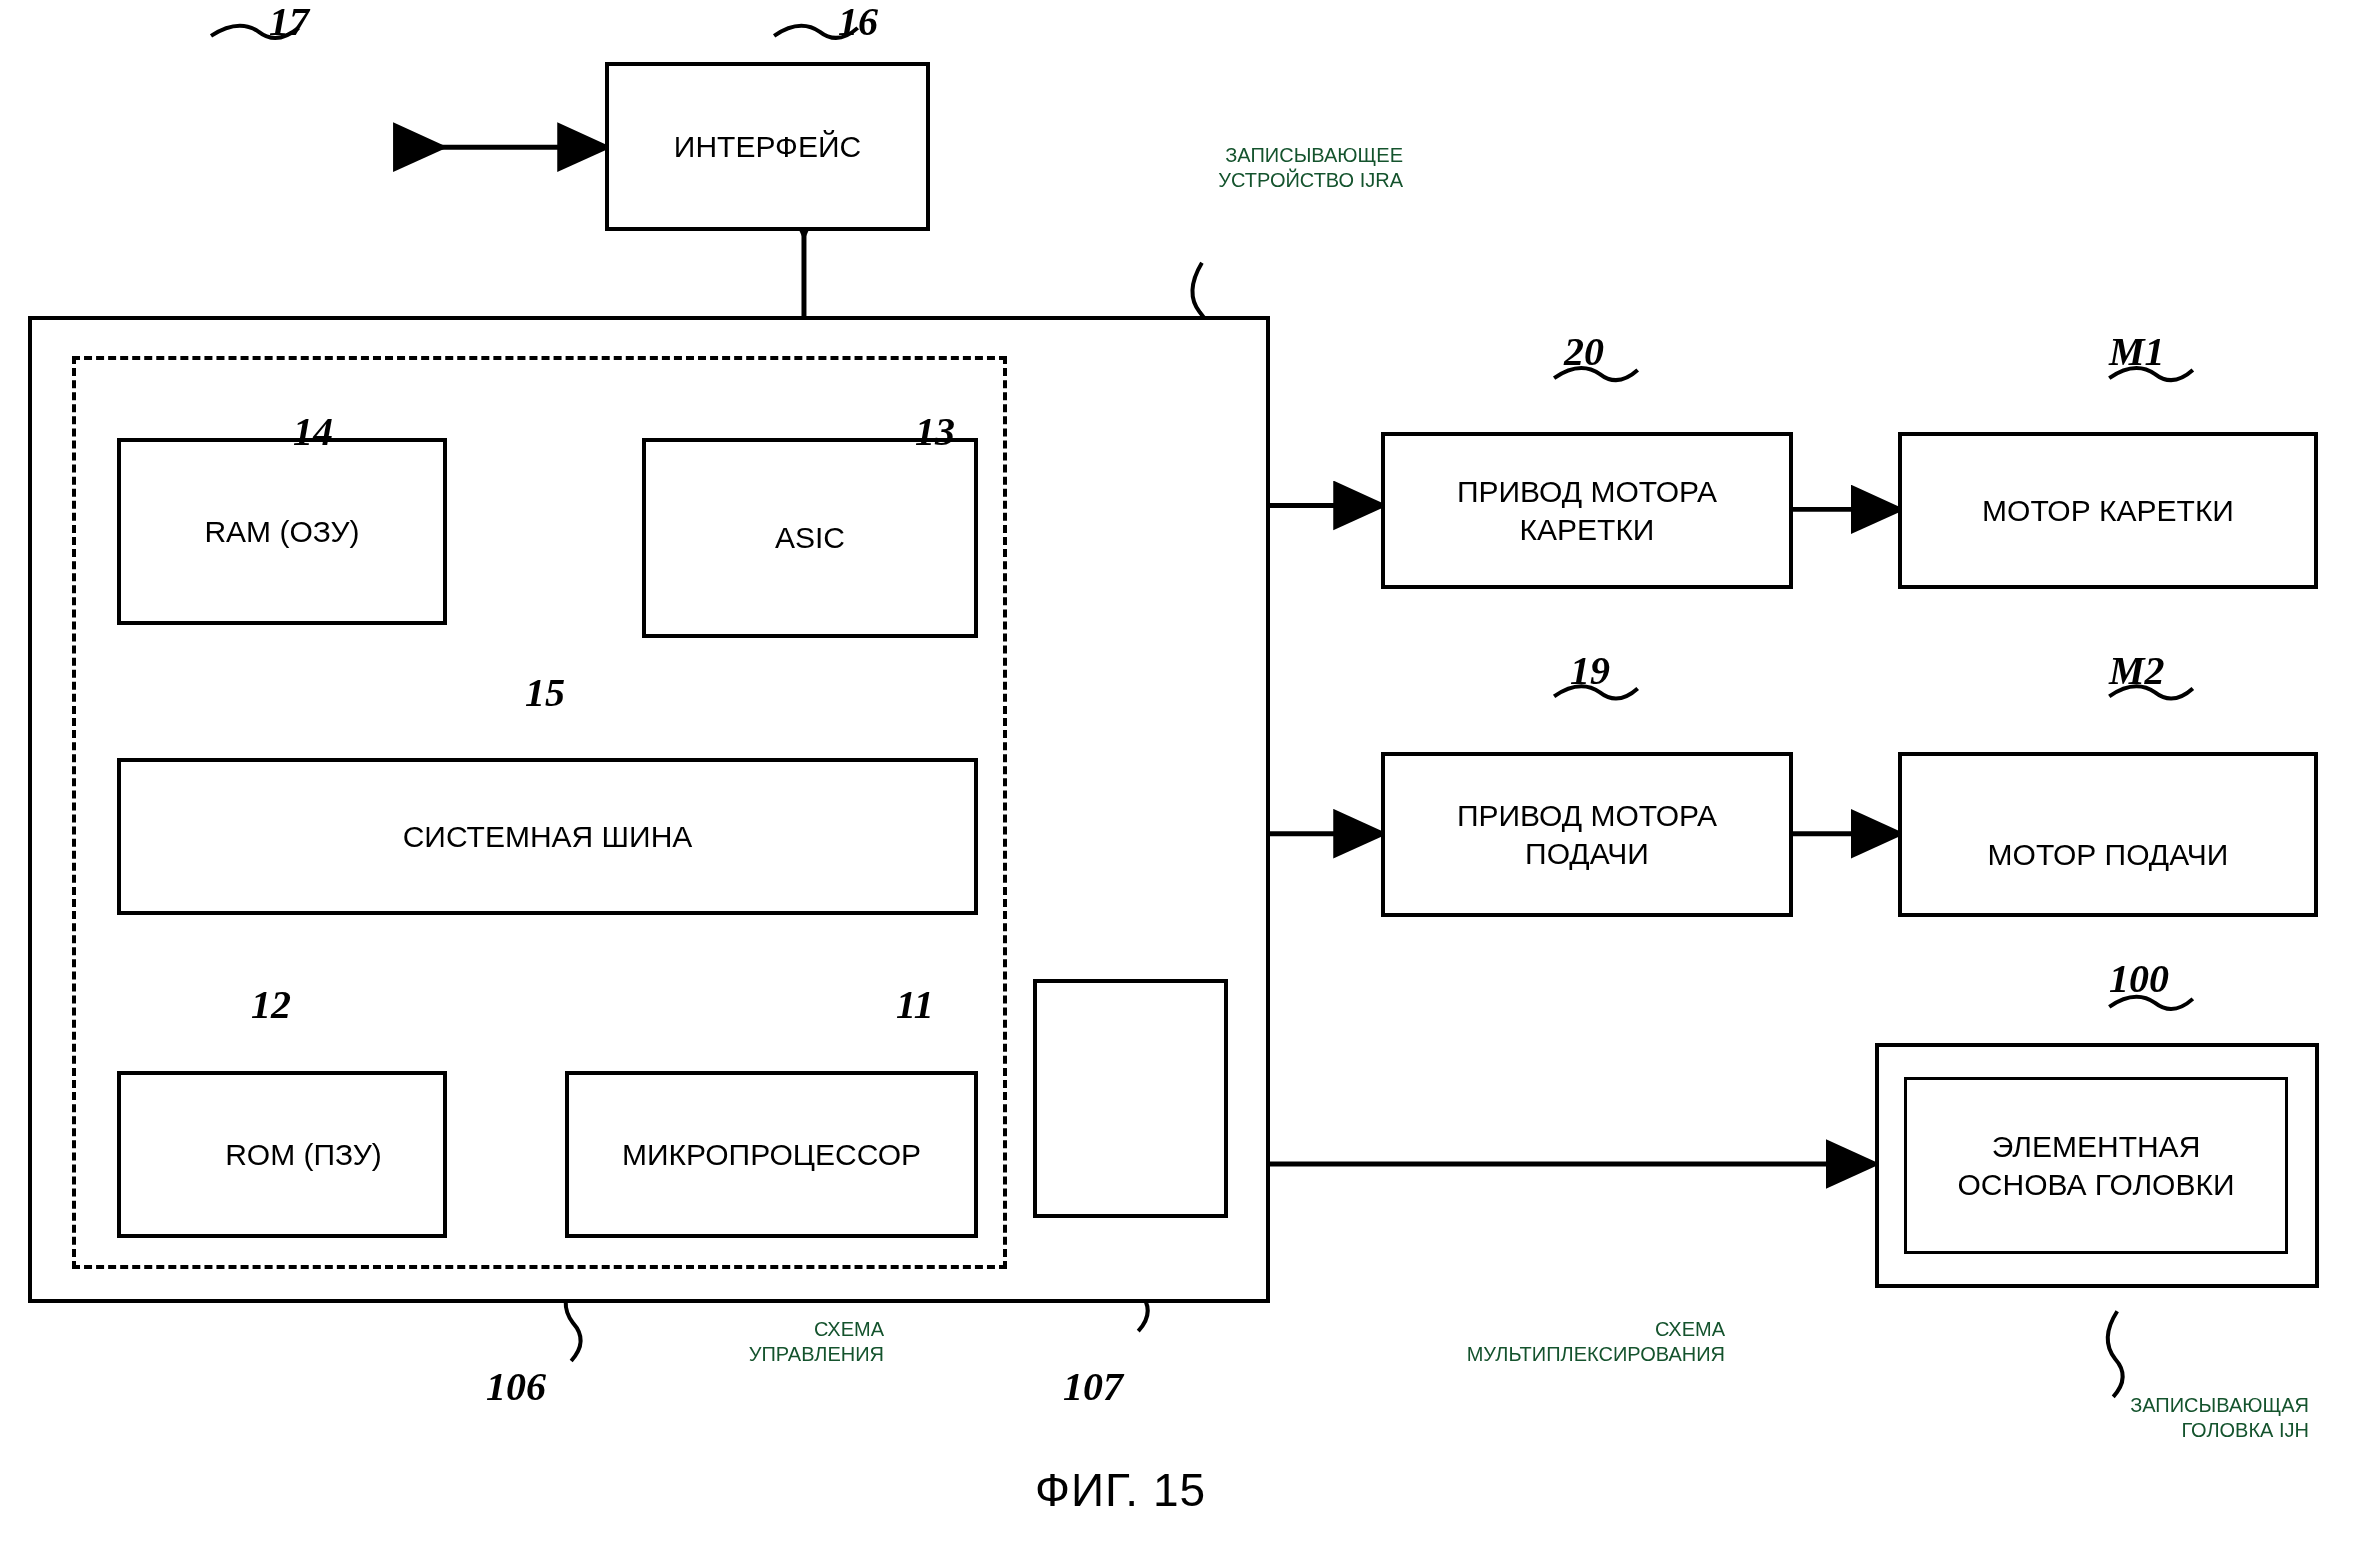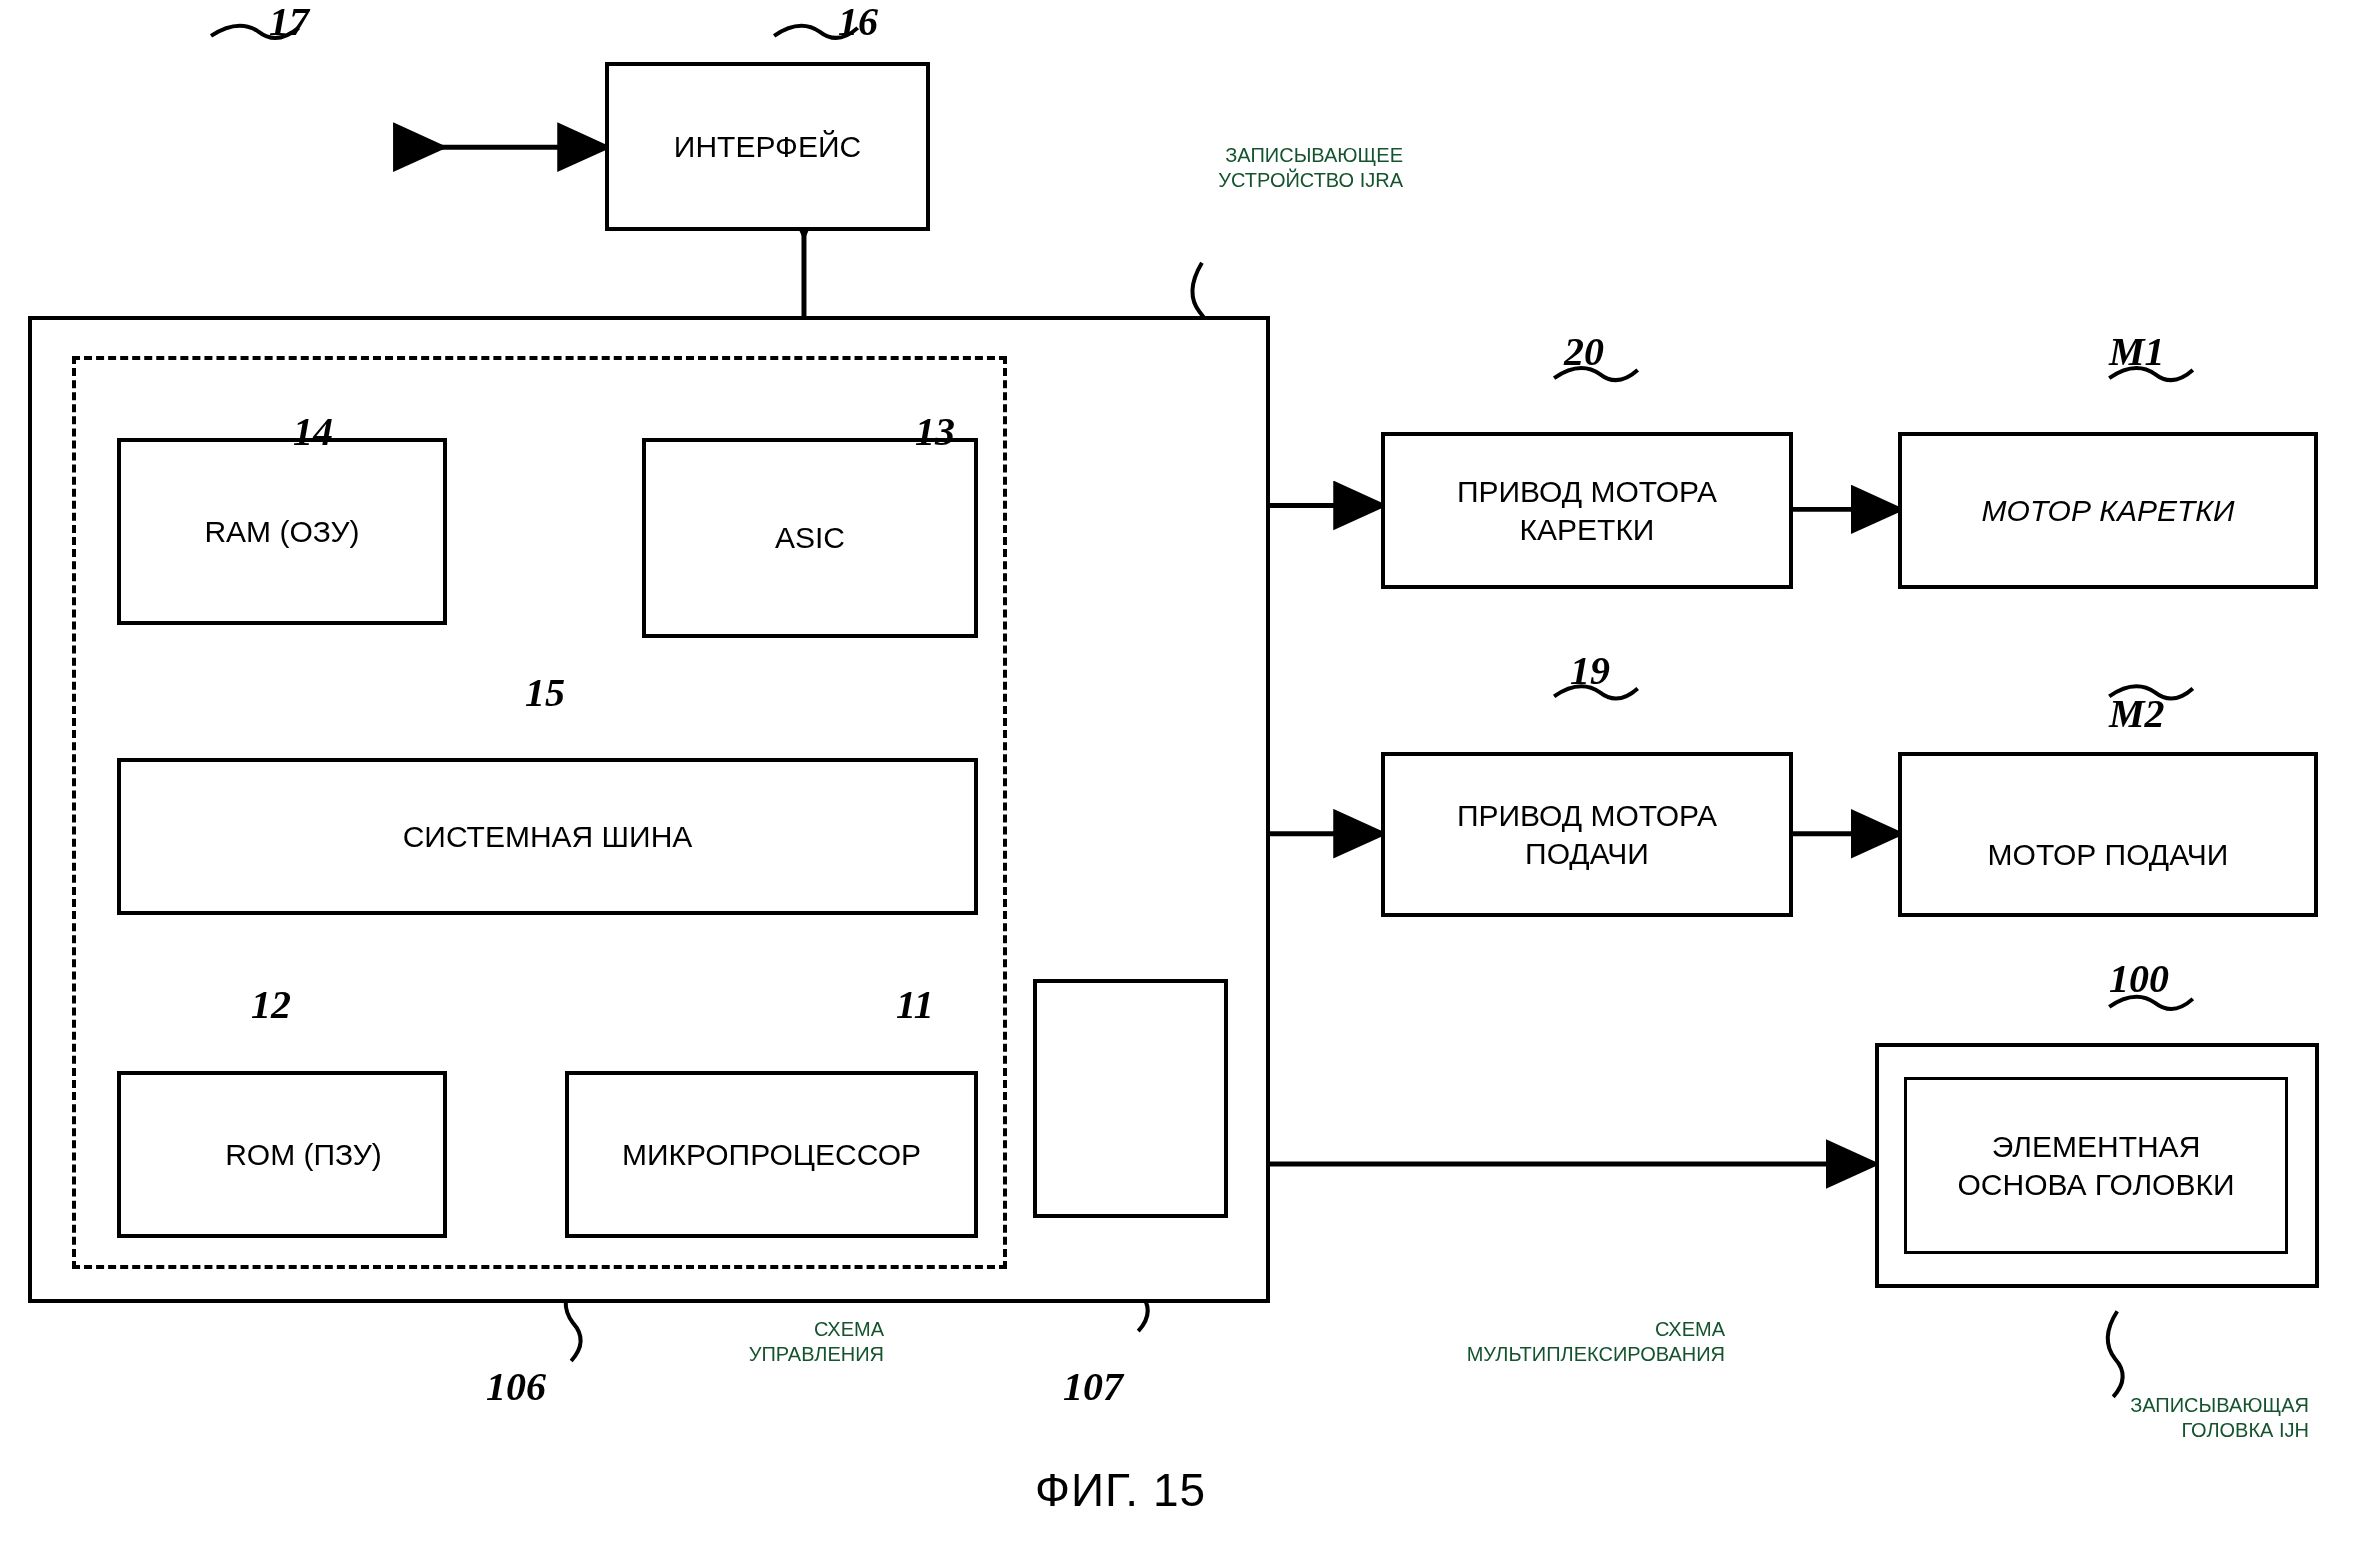--- a/index.html
+++ b/index.html
@@ -179,34 +179,34 @@
     <span style="white-space: pre-line;"></span>
   </div>
 
   <div class="box" style="left:1381px; top:432px; width:412px; height:157px;">
     <span style="white-space: pre-line;">ПРИВОД МОТОРА
 КАРЕТКИ</span>
   </div>
   <div class="num" style="left:1564px; top:328px;">20</div>
 
   <div class="box" style="left:1898px; top:432px; width:420px; height:157px;">
-    <span style="white-space: pre-line; font-style: italic;">МОТОР КАРЕТКИ</span>
+    <span style="white-space: pre-line;">МОТОР КАРЕТКИ</span>
   </div>
   <div class="num" style="left:2109px; top:328px;">M1</div>
 
   <div class="box" style="left:1381px; top:752px; width:412px; height:165px;">
     <span style="white-space: pre-line;">ПРИВОД МОТОРА
 ПОДАЧИ</span>
   </div>
   <div class="num" style="left:1570px; top:647px;">19</div>
 
   <div class="box" style="left:1898px; top:752px; width:420px; height:165px;">
     <span style="white-space: pre-line; margin-top: 40px;">МОТОР ПОДАЧИ</span>
   </div>
-  <div class="num" style="left:2109px; top:647px;margin-top:43px;">M2</div>
+  <div class="num" style="left:2109px; top:647px;">M2</div>
 
   <div class="plain-box" style="left:1875px; top:1043px; width:444px; height:245px;"></div>
 
   <div class="box thin" style="left:1904px; top:1077px; width:384px; height:177px;">
     <span style="white-space: pre-line;">ЭЛЕМЕНТНАЯ
 ОСНОВА ГОЛОВКИ</span>
   </div>
   <div class="num" style="left:2109px; top:955px;">100</div>
 
   <div class="num" style="left:486px; top:1363px;">106</div>

